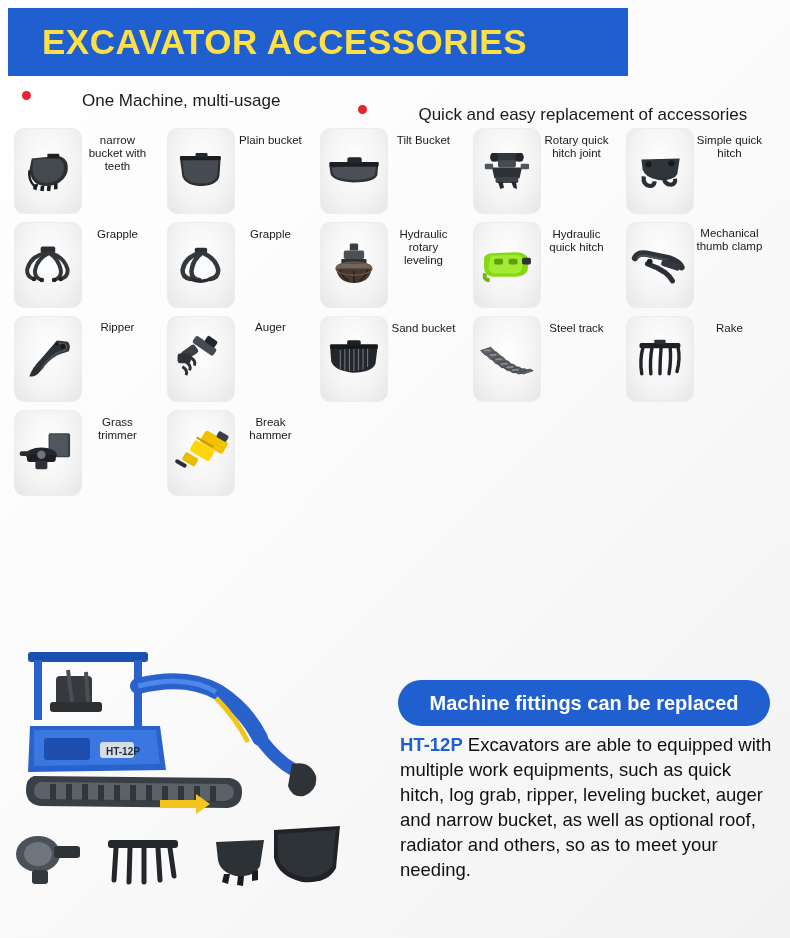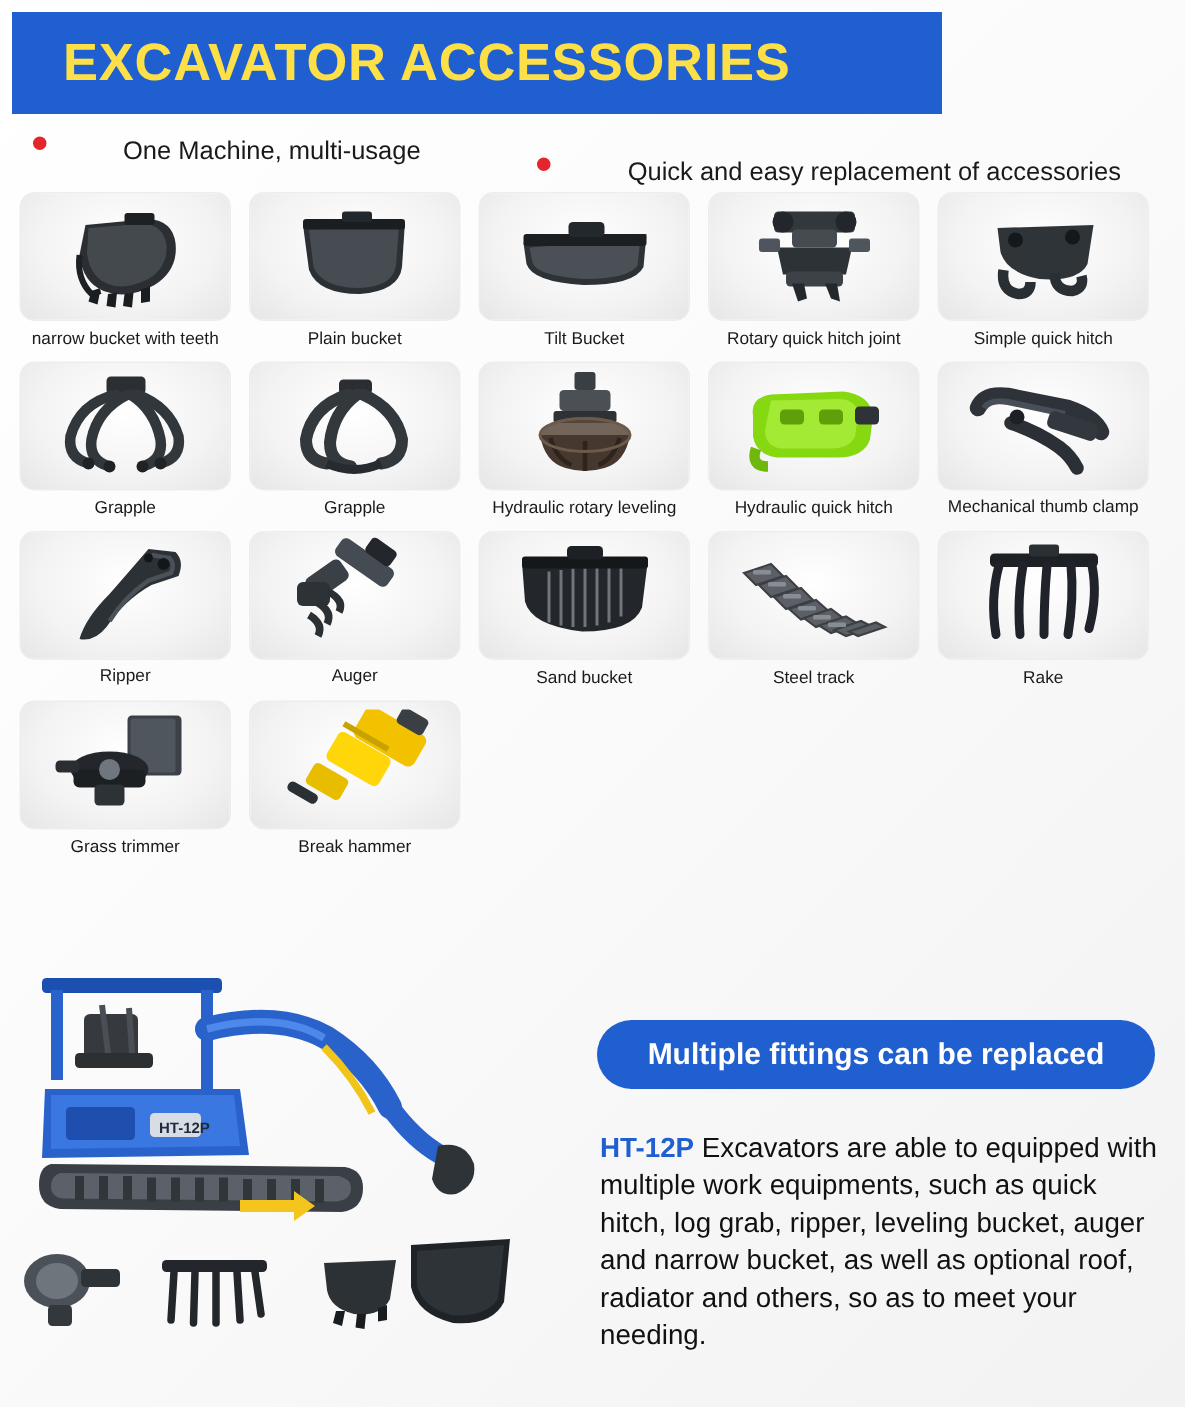--- a/index.html
+++ b/index.html
@@ -74,22 +74,22 @@
     left: 14px;
     width: 762px;
     display: flex;
     flex-wrap: wrap;
   }
   .cell {
     width: 139px;
     margin-right: 14px;
     margin-bottom: 8px;
     display: flex;
-    flex-direction: column;
-    align-items: center;
+    flex-direction: row;
+    align-items: flex-start;
   }
   .cell:nth-child(5n) { margin-right: 0; }
   .thumb {
     width: 139px;
     height: 84px;
     border-radius: 10px;
     background: radial-gradient(ellipse at 50% 40%, #ffffff 0%, #f3f3f3 60%, #e6e6e6 100%);
     border: 1px solid #ededed;
     position: relative;
     overflow: hidden;
@@ -135,21 +135,21 @@
     justify-content: center;
   }
   .callout-text {
     color: #ffffff;
     font-size: 20px;
     font-weight: bold;
   }
   .desc {
     position: absolute;
     left: 400px;
-    top: 128px;
+    top: 108px;
     width: 372px;
     font-size: 18.5px;
     line-height: 25px;
     color: #111111;
   }
   .model {
     color: #1f5fd0;
     font-weight: bold;
   }
 </style>
@@ -522,21 +522,21 @@
             <polygon points="242,242 248,240 248,250 242,251"></polygon>
           </g>
 
           <path d="M264 200 L330 196 L326 238 Q318 254 292 252 Q268 246 264 228 Z" fill="#1f2327"></path>
           <path d="M268 204 L326 200 L322 236 Q314 248 292 247 Q272 242 268 227 Z" fill="#2e3338"></path>
         </g>
       </svg>
     </div>
 
     <div class="callout">
-      <span class="callout-text">Multiple fittings can be replaced</span>
+      <span class="callout-text">Machine fittings can be replaced</span>
     </div>
 
     <div class="desc">
       <span class="model">HT-12P</span><span> Excavators are able to equipped with multiple work equipments, such as quick hitch, log grab, ripper, leveling bucket, auger and narrow bucket, as well as optional roof, radiator and others, so as to meet your needing.</span>
     </div>
 
   </div>
 
 </div>
 

